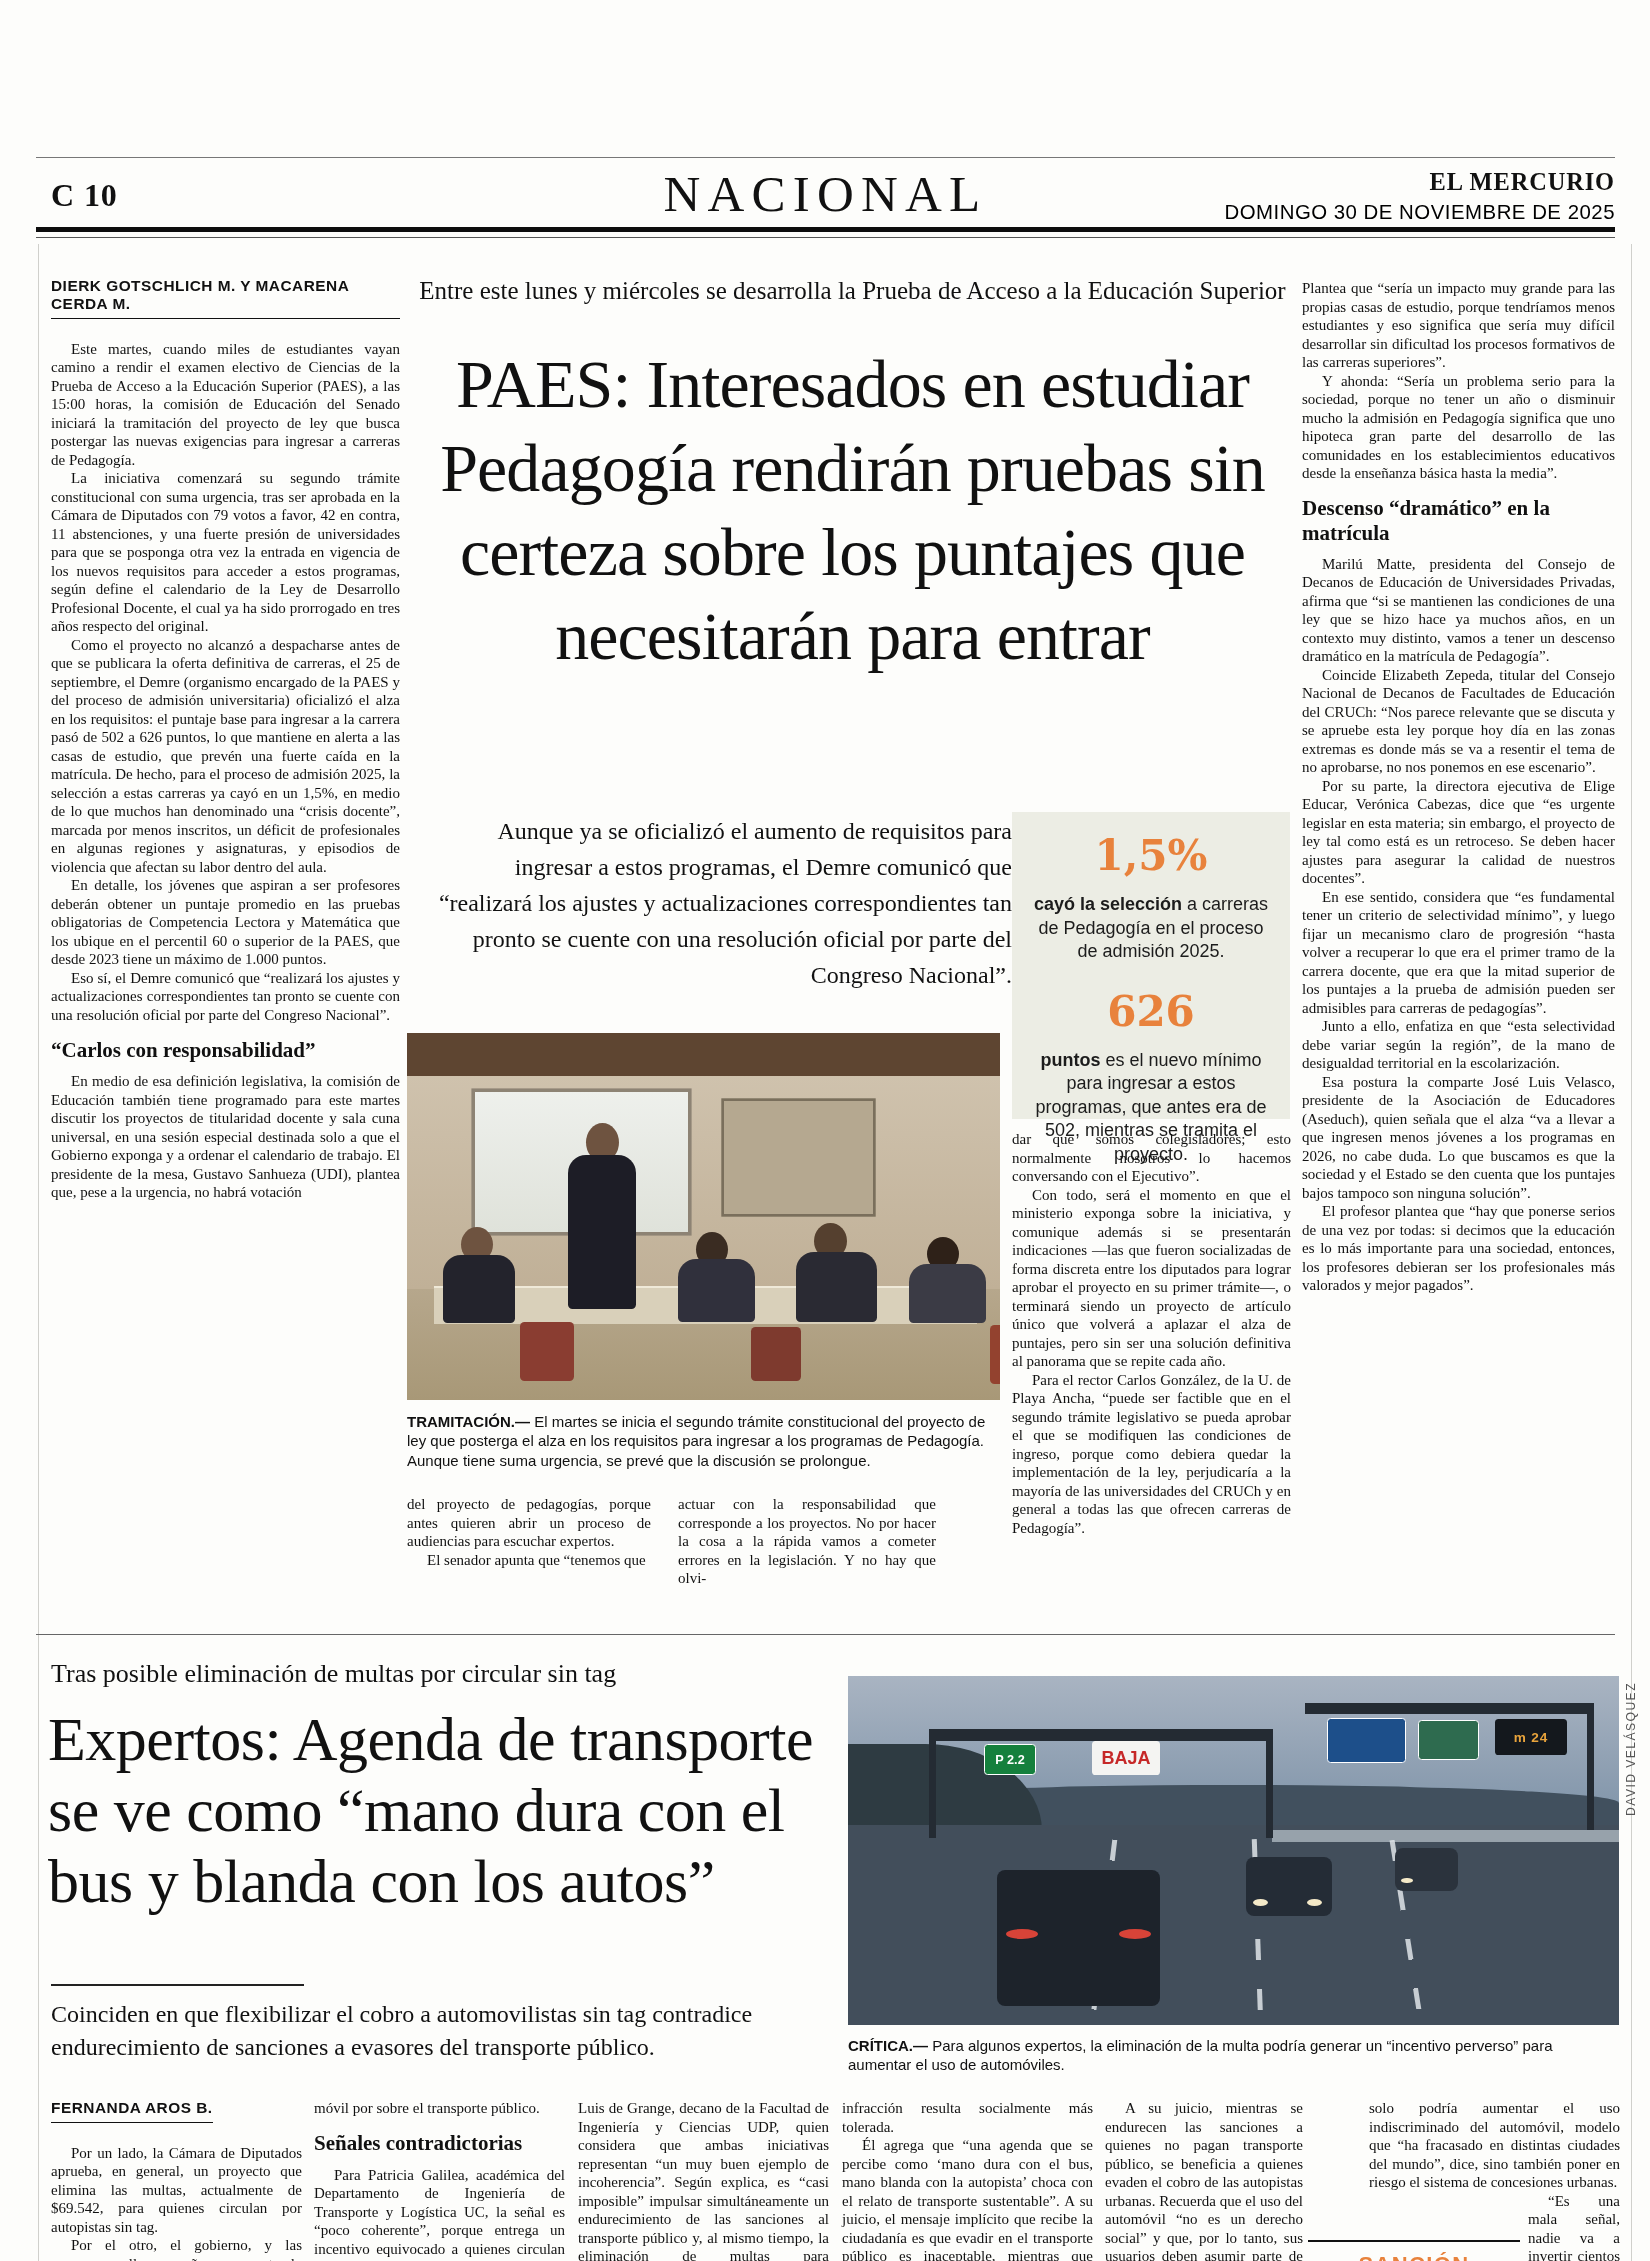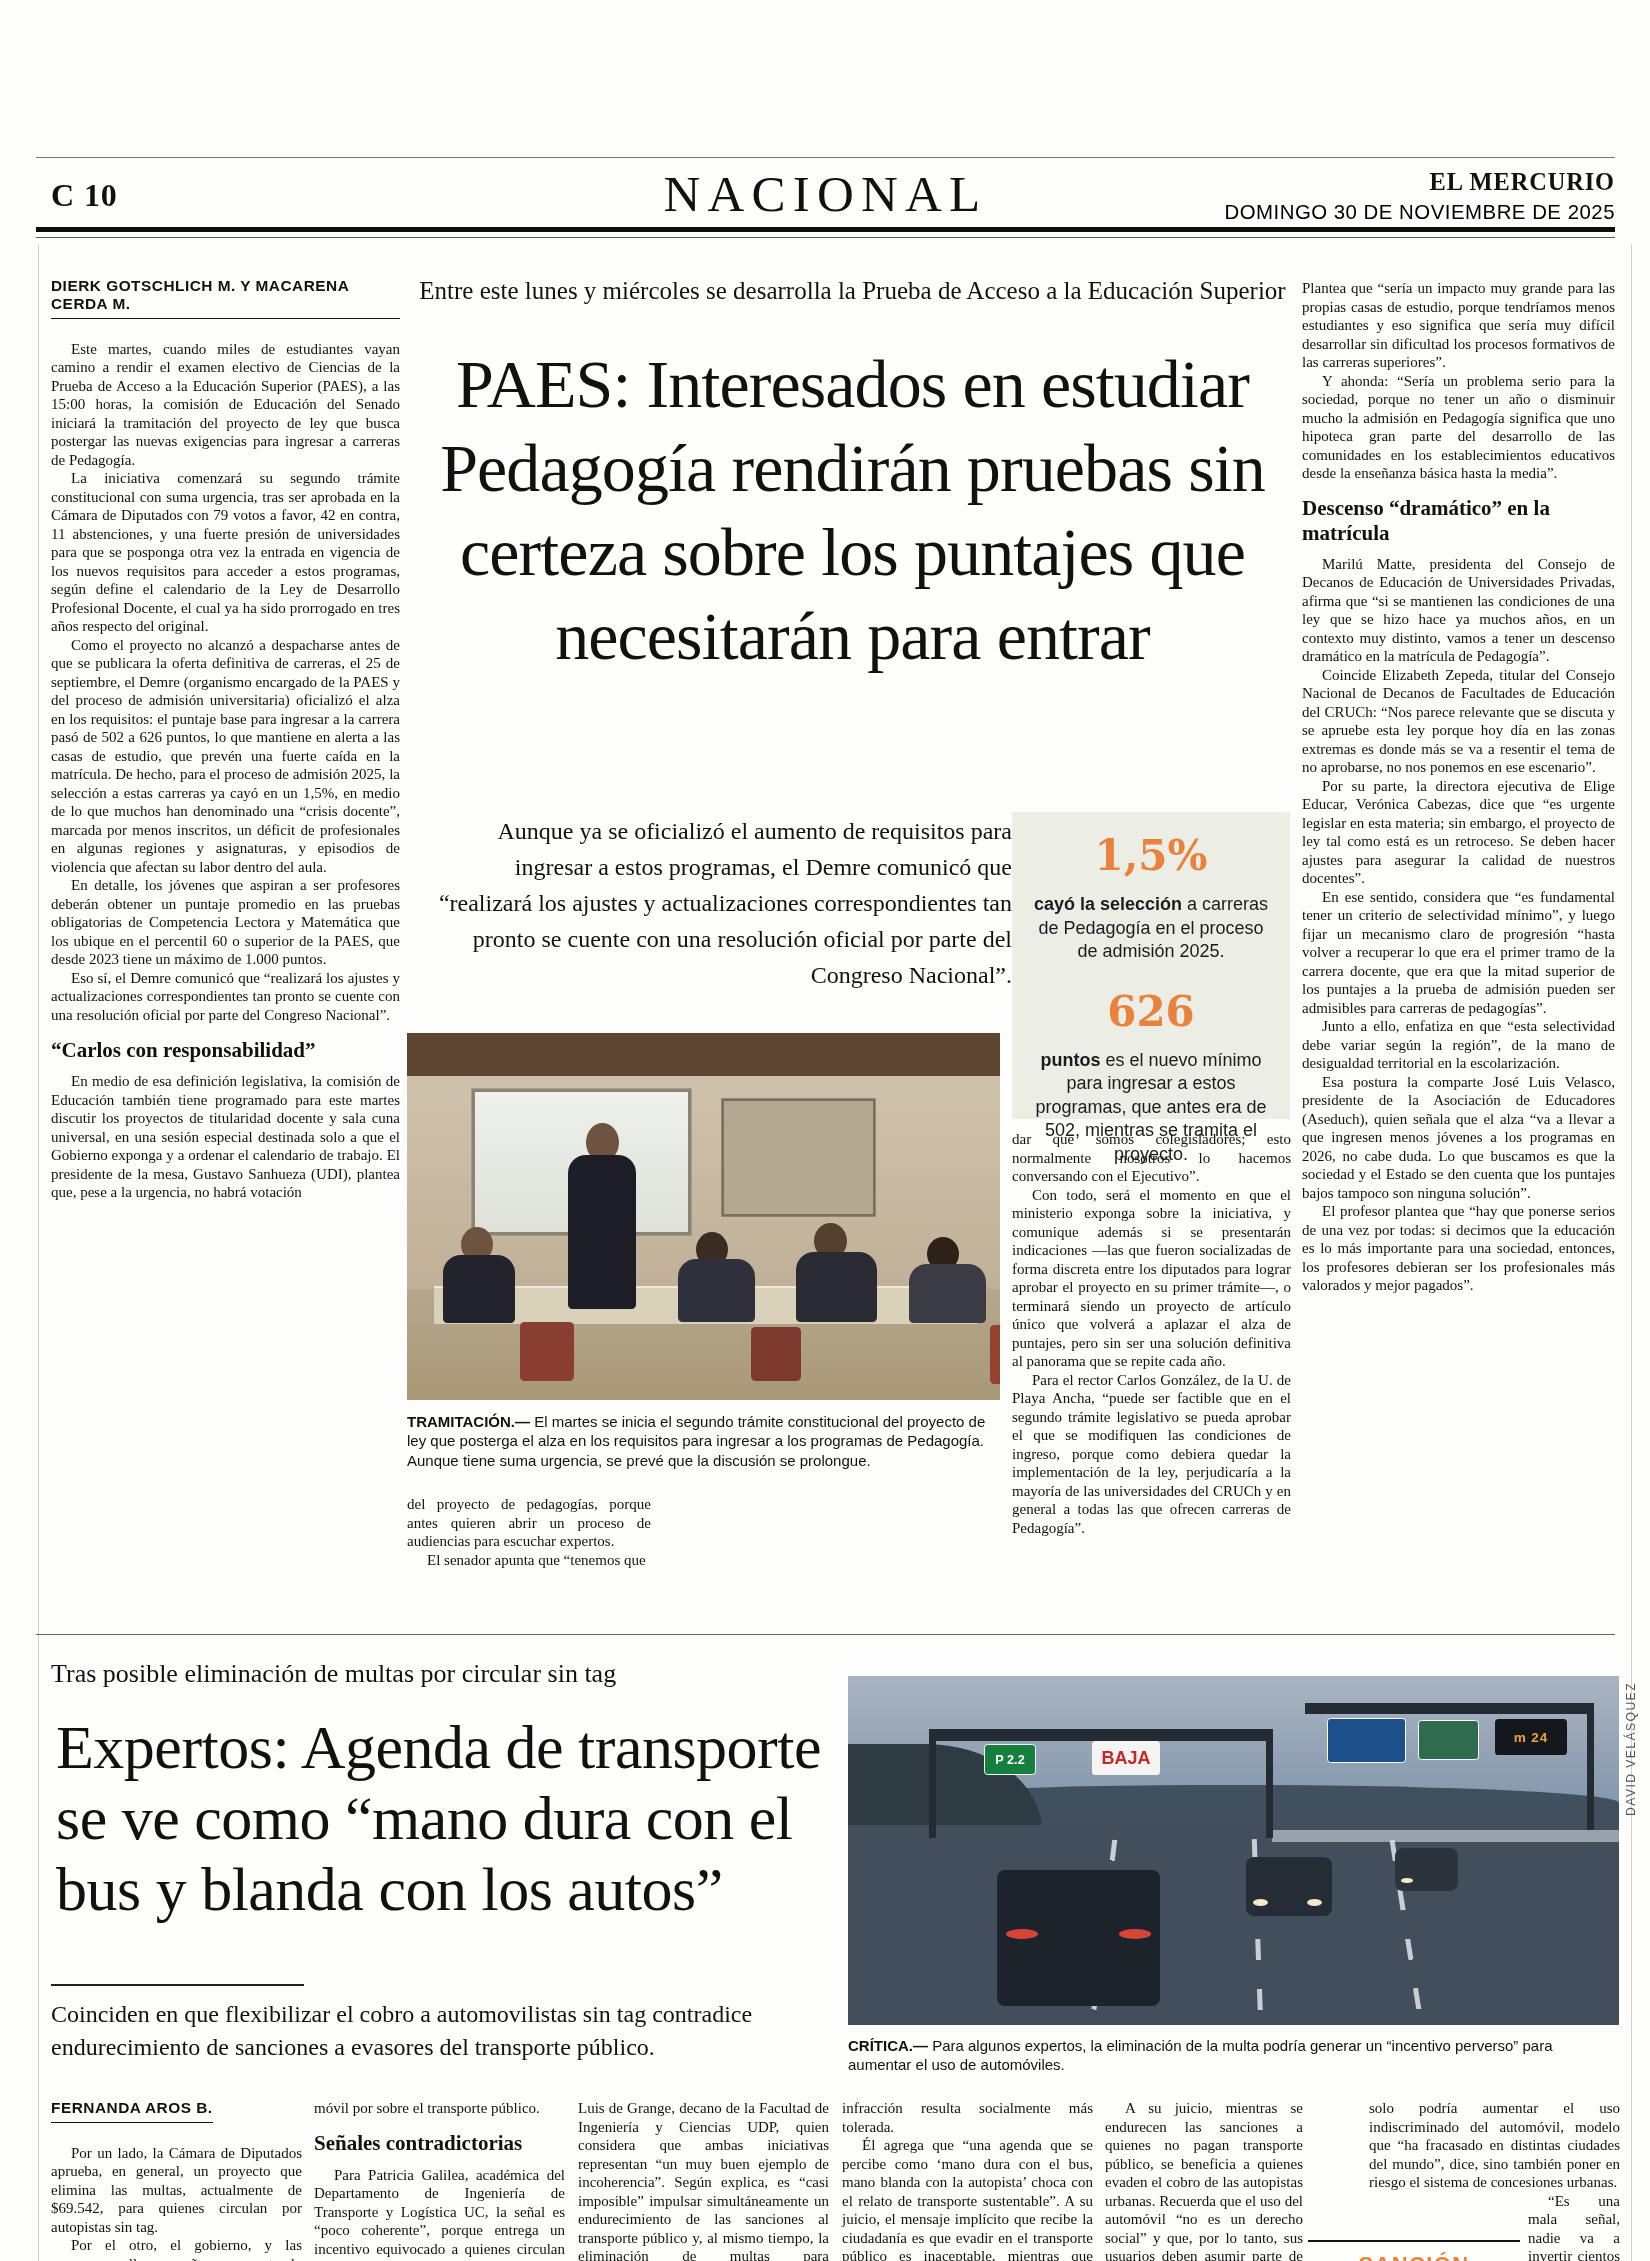--- a/index.html
+++ b/index.html
@@ -144,20 +144,23 @@
     <div class="p1-chair" style="left:583px;top:292px;width:13.6px;height:59px;background:#93422f;"></div>
   </div>
   <div class="abs caption caption1">
     <b>TRAMITACIÓN.—</b><span> El martes se inicia el segundo trámite constitucional del proyecto de ley que posterga el alza en los requisitos para ingresar a los programas de Pedagogía. Aunque tiene suma urgencia, se prevé que la discusión se prolongue.</span>
   </div>
 
   <div class="abs a1-stripA">
       <p class="bp cont">del proyecto de pedagogías, porque antes quieren abrir un proceso de audiencias para escuchar expertos.</p>
       <p class="bp">El senador apunta que “tenemos que</p>
     </div>
+  <div class="abs a1-stripB">
+      <p class="bp cont">actuar con la responsabilidad que corresponde a los proyectos. No por hacer la cosa a la rápida vamos a cometer errores en la legislación. Y no hay que olvi-</p>
+    </div>
   <div class="abs a1-col4">
       <p class="bp cont">dar que somos colegisladores; esto normalmente nosotros lo hacemos conversando con el Ejecutivo”.</p>
       <p class="bp">Con todo, será el momento en que el ministerio exponga sobre la iniciativa, y comunique además si se presentarán indicaciones —las que fueron socializadas de forma discreta entre los diputados para lograr aprobar el proyecto en su primer trámite—, o terminará siendo un proyecto de artículo único que volverá a aplazar el alza de puntajes, pero sin ser una solución definitiva al panorama que se repite cada año.</p>
       <p class="bp">Para el rector Carlos González, de la U. de Playa Ancha, “puede ser factible que en el segundo trámite legislativo se pueda aprobar el que se modifiquen las condiciones de ingreso, porque como debiera quedar la implementación de la ley, perjudicaría a la mayoría de las universidades del CRUCh y en general a todas las que ofrecen carreras de Pedagogía”.</p>
     </div>
   <div class="abs a1-col5">
       <p class="bp cont">Plantea que “sería un impacto muy grande para las propias casas de estudio, porque tendríamos menos estudiantes y eso significa que sería muy difícil desarrollar sin dificultad los procesos formativos de las carreras superiores”.</p>
       <p class="bp">Y ahonda: “Sería un problema serio para la sociedad, porque no tener un año o disminuir mucho la admisión en Pedagogía significa que uno hipoteca gran parte del desarrollo de las comunidades en los establecimientos educativos desde la enseñanza básica hasta la media”.</p>
       <h3 class="sub">Descenso “dramático” en la matrícula</h3>
       <p class="bp">Marilú Matte, presidenta del Consejo de Decanos de Educación de Universidades Privadas, afirma que “si se mantienen las condiciones de una ley que se hizo hace ya muchos años, en un contexto muy distinto, vamos a tener un descenso dramático en la matrícula de Pedagogía”.</p>
@@ -165,21 +168,21 @@
       <p class="bp">Por su parte, la directora ejecutiva de Elige Educar, Verónica Cabezas, dice que “es urgente legislar en esta materia; sin embargo, el proyecto de ley tal como está es un retroceso. Se deben hacer ajustes para asegurar la calidad de nuestros docentes”.</p>
       <p class="bp">En ese sentido, considera que “es fundamental tener un criterio de selectividad mínimo”, y luego fijar un mecanismo claro de progresión “hasta volver a recuperar lo que era el primer tramo de la carrera docente, que era que la mitad superior de los puntajes a la prueba de admisión pueden ser admisibles para carreras de pedagogías”.</p>
       <p class="bp">Junto a ello, enfatiza en que “esta selectividad debe variar según la región”, de la mano de desigualdad territorial en la escolarización.</p>
       <p class="bp">Esa postura la comparte José Luis Velasco, presidente de la Asociación de Educadores (Aseduch), quien señala que el alza “va a llevar a que ingresen menos jóvenes a los programas en 2026, no cabe duda. Lo que buscamos es que la sociedad y el Estado se den cuenta que los puntajes bajos tampoco son ninguna solución”.</p>
       <p class="bp">El profesor plantea que “hay que ponerse serios de una vez por todas: si decimos que la educación es lo más importante para una sociedad, entonces, los profesores debieran ser los profesionales más valorados y mejor pagados”.</p>
     </div>
 
   <div class="abs divider1"></div>
 
   <div class="abs a2-kicker">Tras posible eliminación de multas por circular sin tag</div>
-  <h1 class="abs a2-headline" style="margin:8px;font-weight:normal;">Expertos: Agenda de transporte se ve como “mano dura con el bus y blanda con los autos”</h1>
+  <h1 class="abs a2-headline" style="margin:0;font-weight:normal;">Expertos: Agenda de transporte se ve como “mano dura con el bus y blanda con los autos”</h1>
   <div class="abs a2-deckrule"></div>
   <div class="abs a2-deck">Coinciden en que flexibilizar el cobro a automovilistas sin tag contradice endurecimiento de sanciones a evasores del transporte público.</div>
 
   <div class="abs photo2">
     <div class="p2-sky"></div>
     <div class="p2-hills"></div>
     <div class="p2-trees"></div>
     <div class="p2-road"></div>
     <div class="p2-barrier"></div>
     <div class="p2-lane" style="left:253px;top:163px;height:185px;transform:rotate(7deg);"></div>

